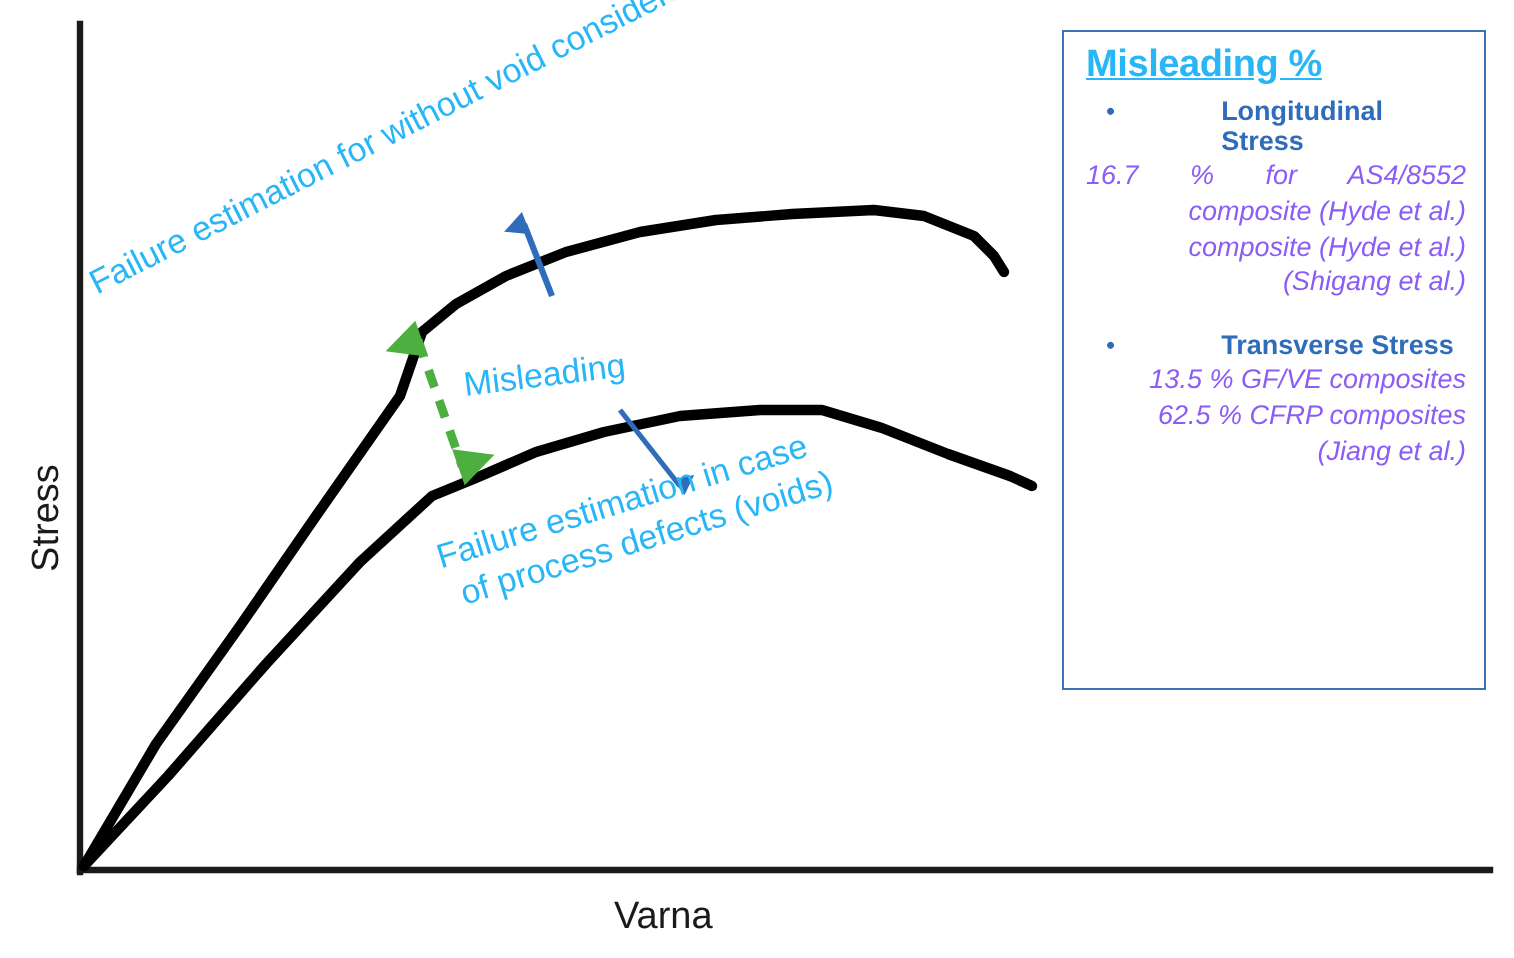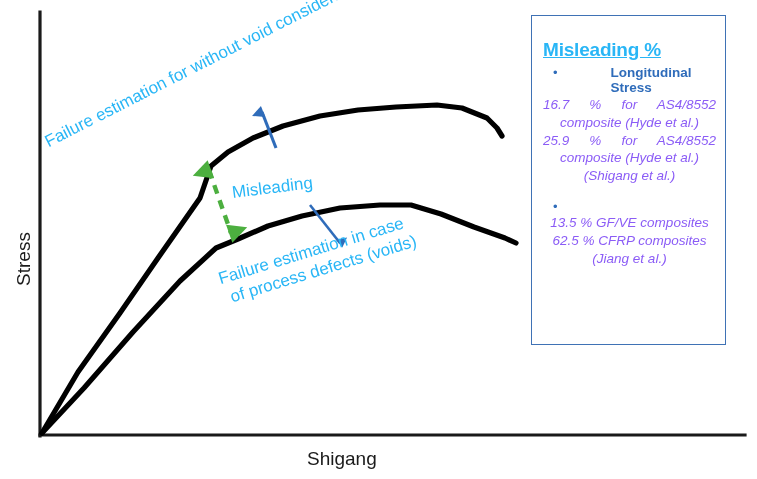--- a/index.html
+++ b/index.html
@@ -74,26 +74,26 @@
     transform-origin: 0 50%;
     text-align: left;
   }
   #annot-lower .l2 { display: block; padding-left: 6px; }
 
   
   #info-box {
     position: absolute;
     left: 531px;
     top: 15px;
-    width: 195px;
+    width: 212px;
     height: 330px;
     border: 1.5px solid #3f72b5;
     background: #ffffff;
     box-sizing: border-box;
-    padding: 23px 9px 0 11px;
+    padding: 6px 9px 0 11px;
   }
   #info-title {
     color: #29b6f6;
     font-size: 19px;
     font-weight: bold;
     text-decoration: underline;
     letter-spacing: -0.2px;
     margin: 0 0 4px 0;
   }
   .section-head {
@@ -118,21 +118,21 @@
     font-style: italic;
     font-size: 13.5px;
     color: #8b5cf6;
     line-height: 1.32;
     margin: 0;
   }
   .entry.justify {
     text-align: justify;
     text-align-last: justify;
   }
-  .entry.plain { text-align: center; }
+  .entry.plain { text-align: right; }
   .spacer { height: 13px; }
 </style>
 </head>
 <body>
 
 <div id="root">
 
   <svg id="plot-svg" viewBox="0 0 757 479">
 
     <line x1="40" y1="12" x2="40" y2="436" stroke="#1a1a1a" stroke-width="3.2" stroke-linecap="square"></line>
@@ -153,48 +153,48 @@
     </defs>
 
     <line x1="209" y1="170" x2="231" y2="233" stroke="#4caf3f" stroke-width="4.4" stroke-dasharray="9 7" marker-start="url(#grn-arrow-up)" marker-end="url(#grn-arrow-up)"></line>
 
     <line x1="276" y1="148" x2="262" y2="112" stroke="#2f6cba" stroke-width="3.1" marker-end="url(#blu-arrow)"></line>
 
     <line x1="310" y1="205" x2="340" y2="243" stroke="#2f6cba" stroke-width="2.6" marker-end="url(#blu-arrow)"></line>
   </svg>
 
   <div class="axis-title" id="y-axis-title">Stress</div>
-  <div class="axis-title" id="x-axis-title">Shigang</div>
+  <div class="axis-title" id="x-axis-title">Varna</div>
 
   <div class="annot" id="annot-upper">Failure estimation for without void consideration</div>
 
   <div class="annot" id="annot-misleading">Misleading</div>
 
   <div class="annot" id="annot-lower">
     <span class="l1">Failure estimation in case</span>
     <span class="l2">of process defects (voids)</span>
   </div>
 
   <div id="info-box">
 
     <div id="info-title">Misleading %</div>
 
     <div class="section-head">
       <span class="bullet-dot">•</span>
       <span class="section-label">Longitudinal Stress</span>
     </div>
     <p class="entry justify">16.7 % for AS4/8552</p>
     <p class="entry plain">composite (Hyde et al.)</p>
-    <p class="entry justify">25.9 % for AS4/8552</p>
     <p class="entry plain">composite (Hyde et al.)</p>
     <p class="entry plain">(Shigang et al.)</p>
 
     <div class="spacer"></div>
 
     <div class="section-head">
       <span class="bullet-dot">•</span>
+      <span class="section-label">Transverse Stress</span>
     </div>
     <p class="entry plain">13.5 % GF/VE composites</p>
     <p class="entry plain">62.5 % CFRP composites</p>
     <p class="entry plain">(Jiang et al.)</p>
   </div>
 
 </div>
 
 </body></html>

